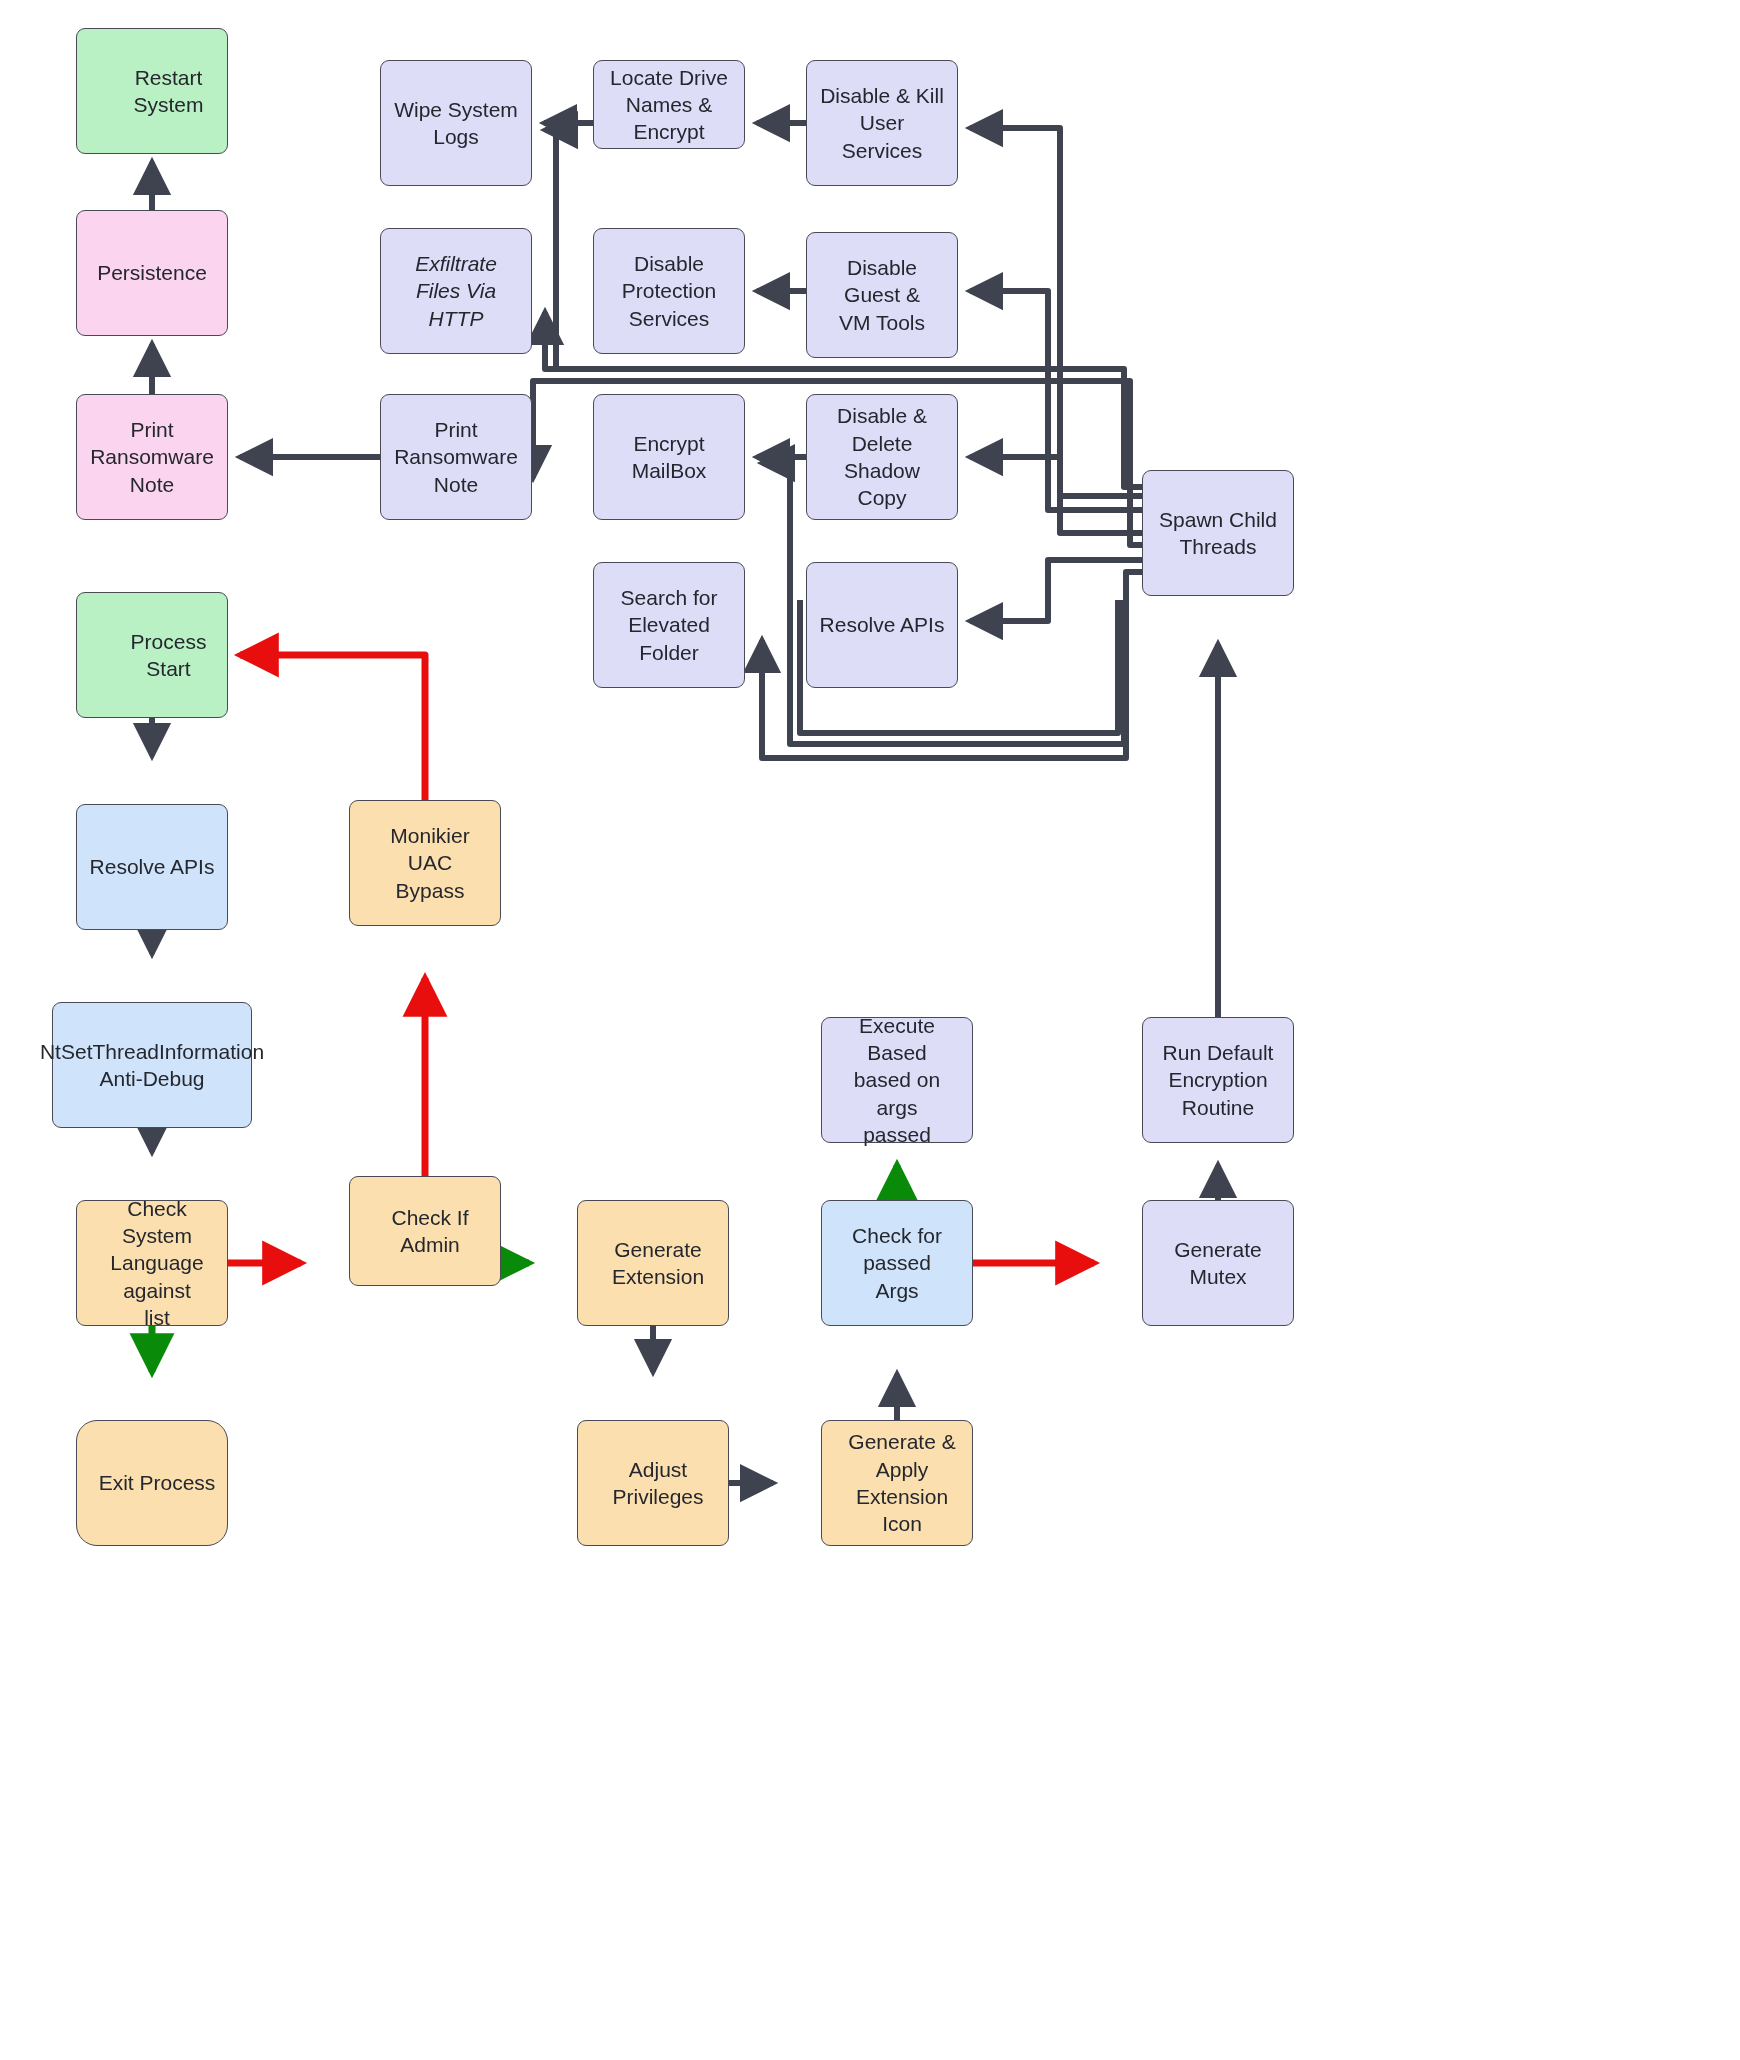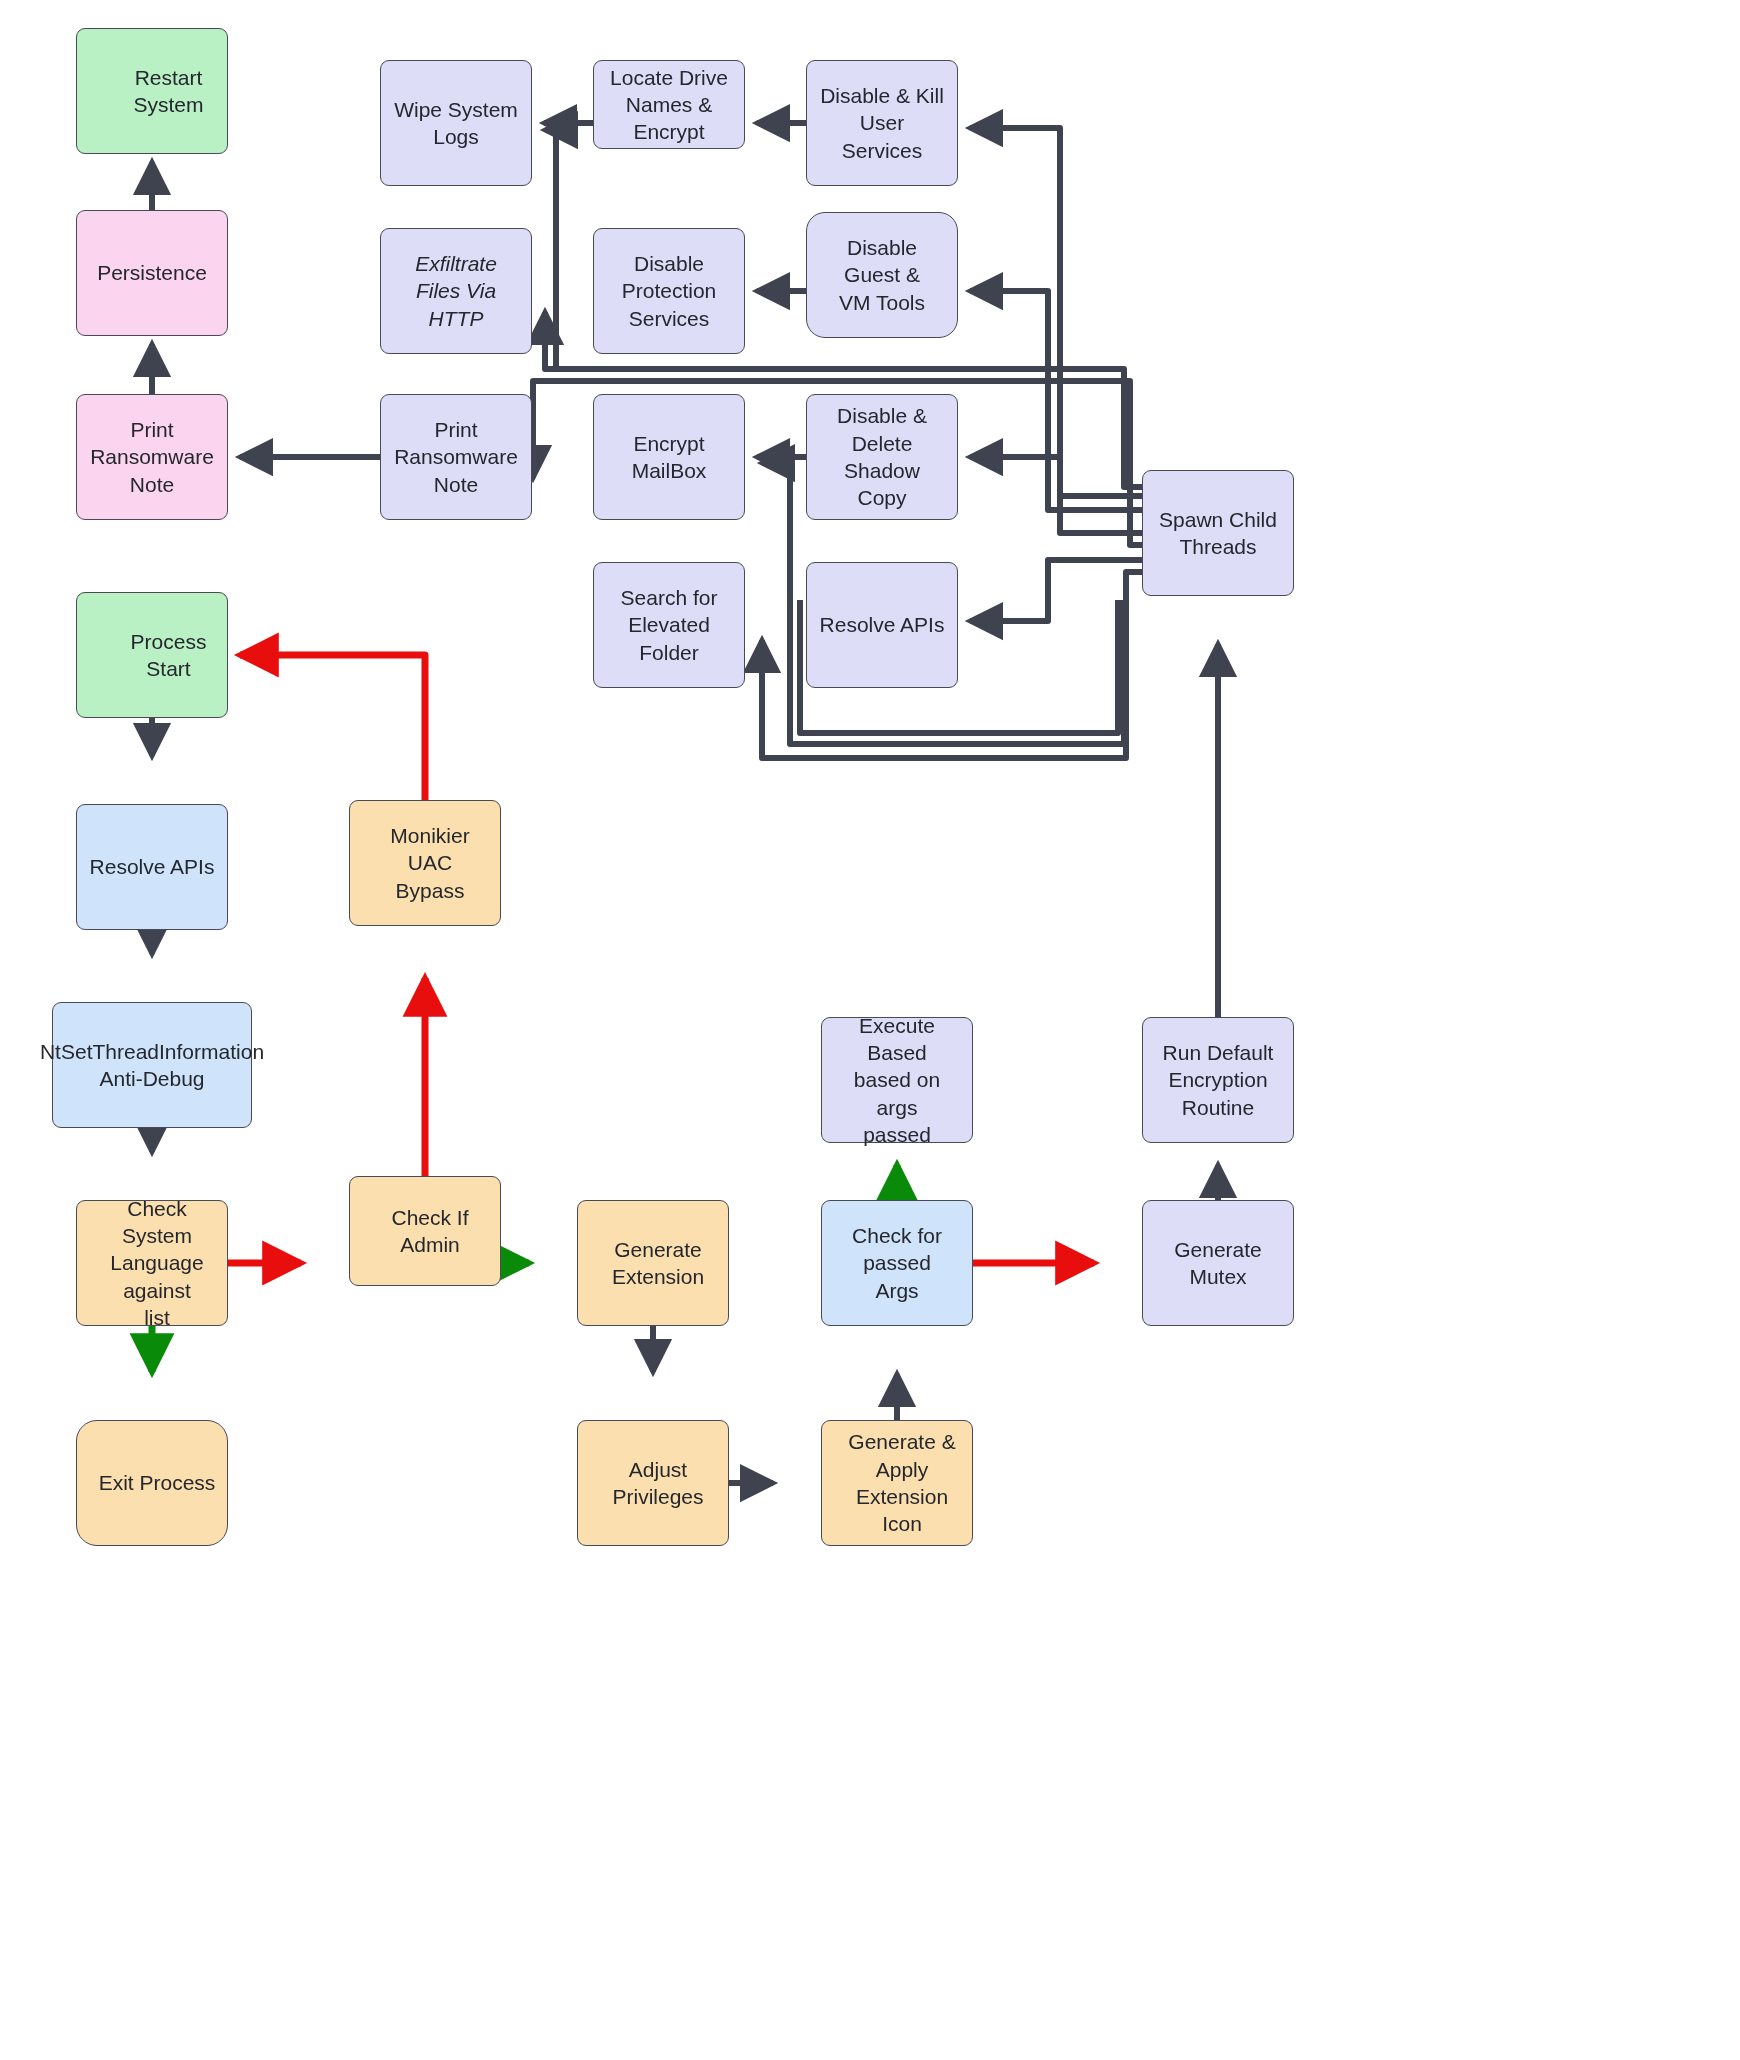--- a/index.html
+++ b/index.html
@@ -160,21 +160,21 @@
       <span class="lbl">Encrypt MailBox</span>
     </div>
     <div class="node n-purple" style="left: 593px; top: 562px; width: 152px; height: 126px;">
       <span class="lbl">Search for
 Elevated Folder</span>
     </div>
     <div class="node n-purple" style="left: 806px; top: 60px; width: 152px; height: 126px;">
       <span class="lbl">Disable &amp; Kill User
 Services</span>
     </div>
-    <div class="node n-purple" style="left: 806px; top: 212px; width: 152px; height: 126px; border-radius: 19px;">
+    <div class="node n-purple" style="left: 806px; top: 232px; width: 152px; height: 126px;">
       <span class="lbl">Disable Guest &amp;
 VM Tools</span>
     </div>
     <div class="node n-purple" style="left: 806px; top: 394px; width: 152px; height: 126px;">
       <span class="lbl">Disable &amp; Delete
 Shadow Copy</span>
     </div>
     <div class="node n-purple" style="left: 806px; top: 562px; width: 152px; height: 126px;">
       <span class="lbl">Resolve APIs</span>
     </div>

